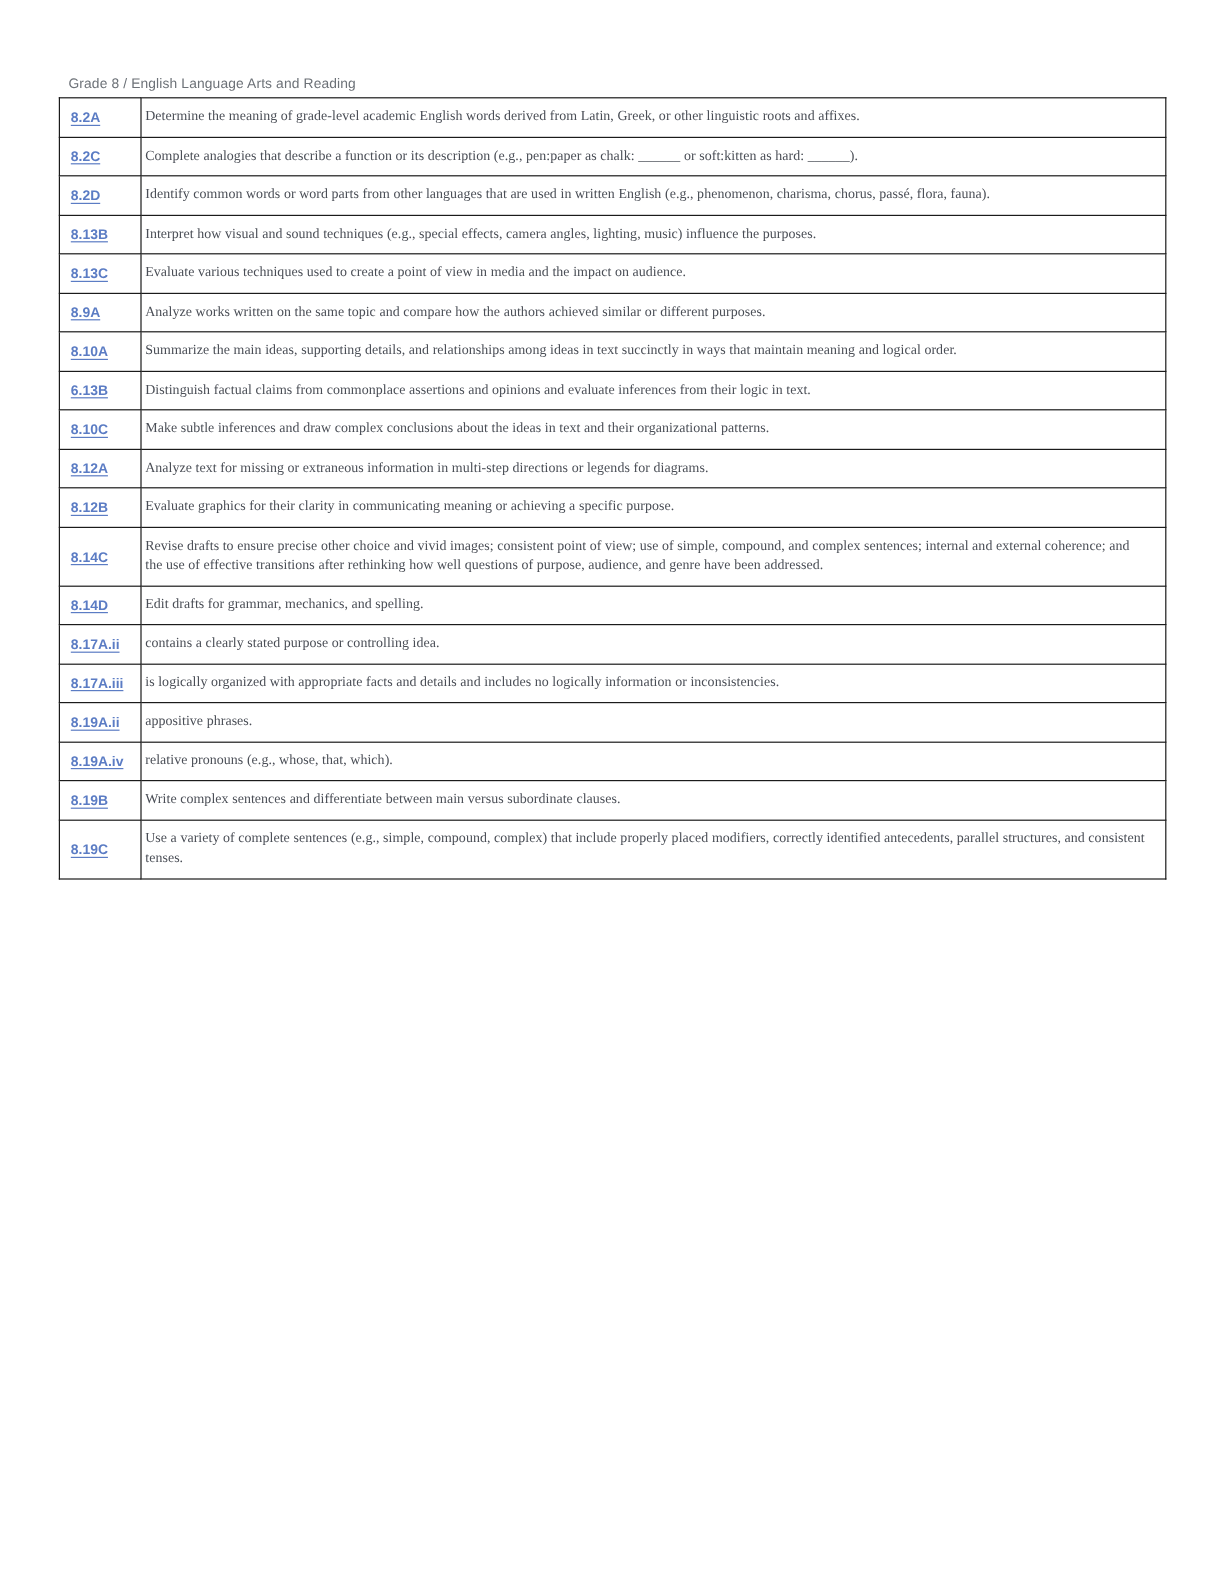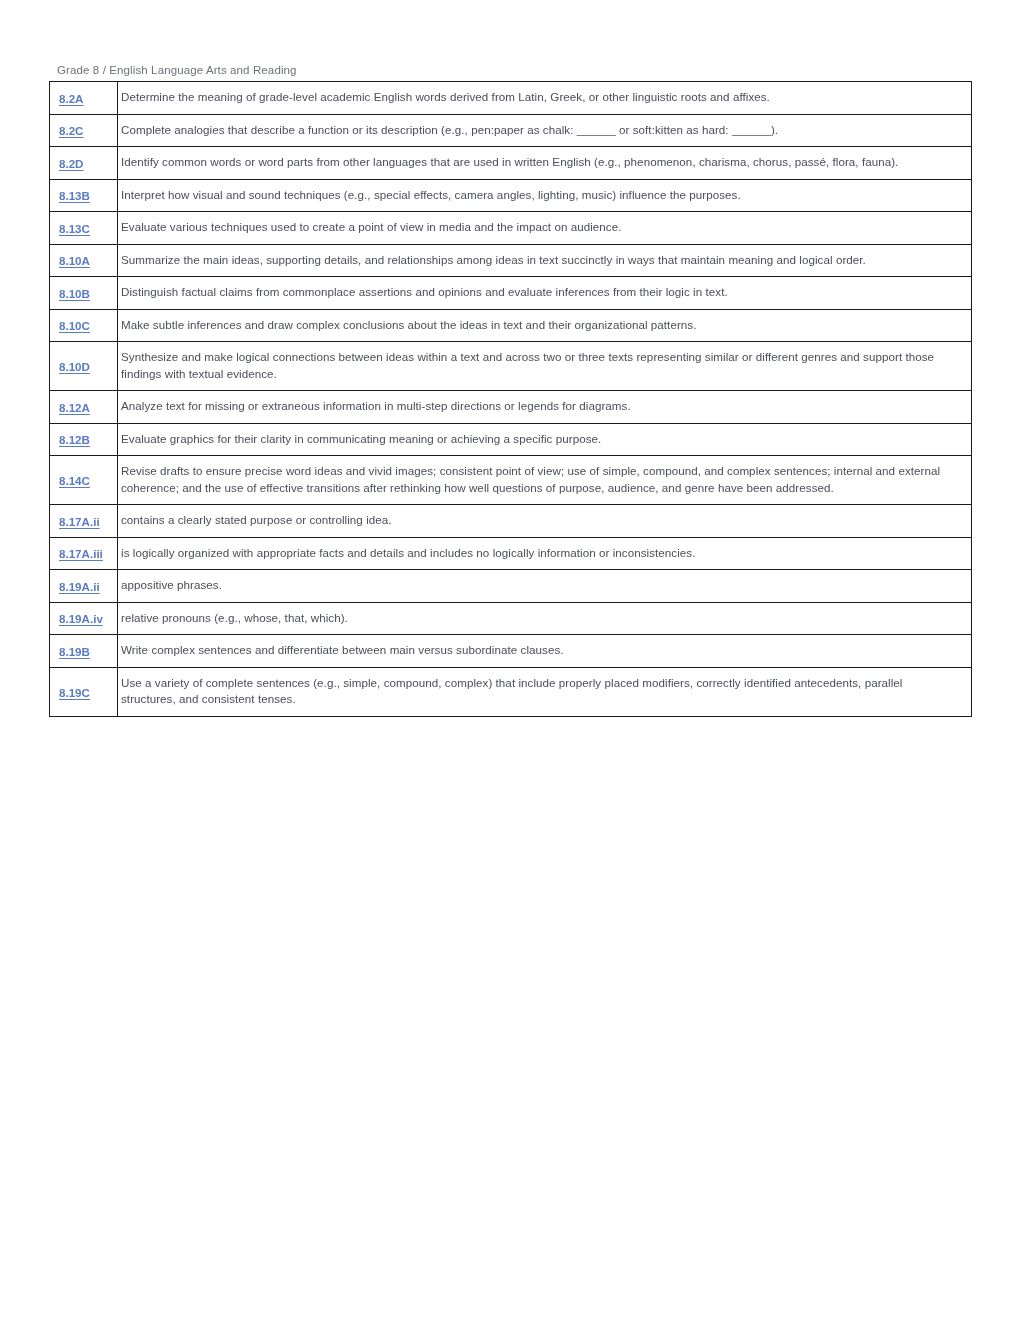--- a/index.html
+++ b/index.html
@@ -66,20 +66,21 @@
     line-height: 15px;
     font-weight: bold;
     color: #5b7cc4;
     text-decoration: underline;
     text-underline-offset: 2px;
     cursor: pointer;
     white-space: nowrap;
   }
   .desc-text {
     display: block;
+    font-family: Liberation Serif, serif;
   }
 </style>
 </head>
 <body>
 
 <div class="page">
 
   <div class="doc-header">Grade 8 / English Language Arts and Reading</div>
 
   <table class="std-table">
@@ -112,59 +113,65 @@
             <span class="desc-text">Interpret how visual and sound techniques (e.g., special effects, camera angles, lighting, music) influence the purposes.</span>
           </td>
         </tr>
         <tr>
           <td class="code-cell"><a class="code-link">8.13C</a></td>
           <td class="desc-cell">
             <span class="desc-text">Evaluate various techniques used to create a point of view in media and the impact on audience.</span>
           </td>
         </tr>
         <tr>
+          <td class="code-cell"><a class="code-link">8.9A</a></td>
+          <td class="desc-cell">
+            <span class="desc-text">Analyze works written on the same topic and compare how the authors achieved similar or different purposes.</span>
+          </td>
+        </tr>
+        <tr>
           <td class="code-cell"><a class="code-link">8.10A</a></td>
           <td class="desc-cell">
             <span class="desc-text">Summarize the main ideas, supporting details, and relationships among ideas in text succinctly in ways that maintain meaning and logical order.</span>
           </td>
         </tr>
         <tr>
-          <td class="code-cell"><a class="code-link">8.10B</a></td>
+          <td class="code-cell"><a class="code-link">6.13B</a></td>
           <td class="desc-cell">
             <span class="desc-text">Distinguish factual claims from commonplace assertions and opinions and evaluate inferences from their logic in text.</span>
           </td>
         </tr>
         <tr>
           <td class="code-cell"><a class="code-link">8.10C</a></td>
           <td class="desc-cell">
             <span class="desc-text">Make subtle inferences and draw complex conclusions about the ideas in text and their organizational patterns.</span>
           </td>
         </tr>
         <tr>
-          <td class="code-cell"><a class="code-link">8.10D</a></td>
-          <td class="desc-cell">
-            <span class="desc-text">Synthesize and make logical connections between ideas within a text and across two or three texts representing similar or different genres and support those findings with textual evidence.</span>
-          </td>
-        </tr>
-        <tr>
           <td class="code-cell"><a class="code-link">8.12A</a></td>
           <td class="desc-cell">
             <span class="desc-text">Analyze text for missing or extraneous information in multi-step directions or legends for diagrams.</span>
           </td>
         </tr>
         <tr>
           <td class="code-cell"><a class="code-link">8.12B</a></td>
           <td class="desc-cell">
             <span class="desc-text">Evaluate graphics for their clarity in communicating meaning or achieving a specific purpose.</span>
           </td>
         </tr>
         <tr>
           <td class="code-cell"><a class="code-link">8.14C</a></td>
           <td class="desc-cell">
-            <span class="desc-text">Revise drafts to ensure precise word ideas and vivid images; consistent point of view; use of simple, compound, and complex sentences; internal and external coherence; and the use of effective transitions after rethinking how well questions of purpose, audience, and genre have been addressed.</span>
+            <span class="desc-text">Revise drafts to ensure precise other choice and vivid images; consistent point of view; use of simple, compound, and complex sentences; internal and external coherence; and the use of effective transitions after rethinking how well questions of purpose, audience, and genre have been addressed.</span>
+          </td>
+        </tr>
+        <tr>
+          <td class="code-cell"><a class="code-link">8.14D</a></td>
+          <td class="desc-cell">
+            <span class="desc-text">Edit drafts for grammar, mechanics, and spelling.</span>
           </td>
         </tr>
         <tr>
           <td class="code-cell"><a class="code-link">8.17A.ii</a></td>
           <td class="desc-cell">
             <span class="desc-text">contains a clearly stated purpose or controlling idea.</span>
           </td>
         </tr>
         <tr>
           <td class="code-cell"><a class="code-link">8.17A.iii</a></td>

